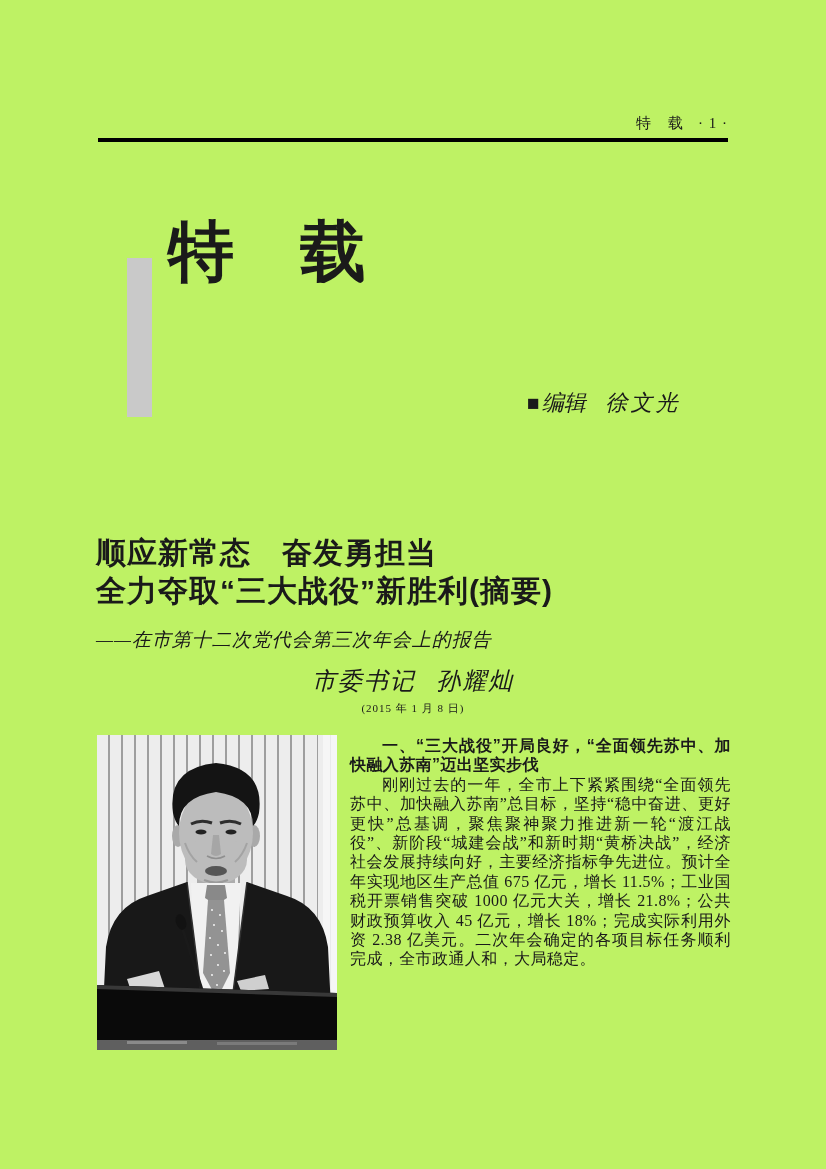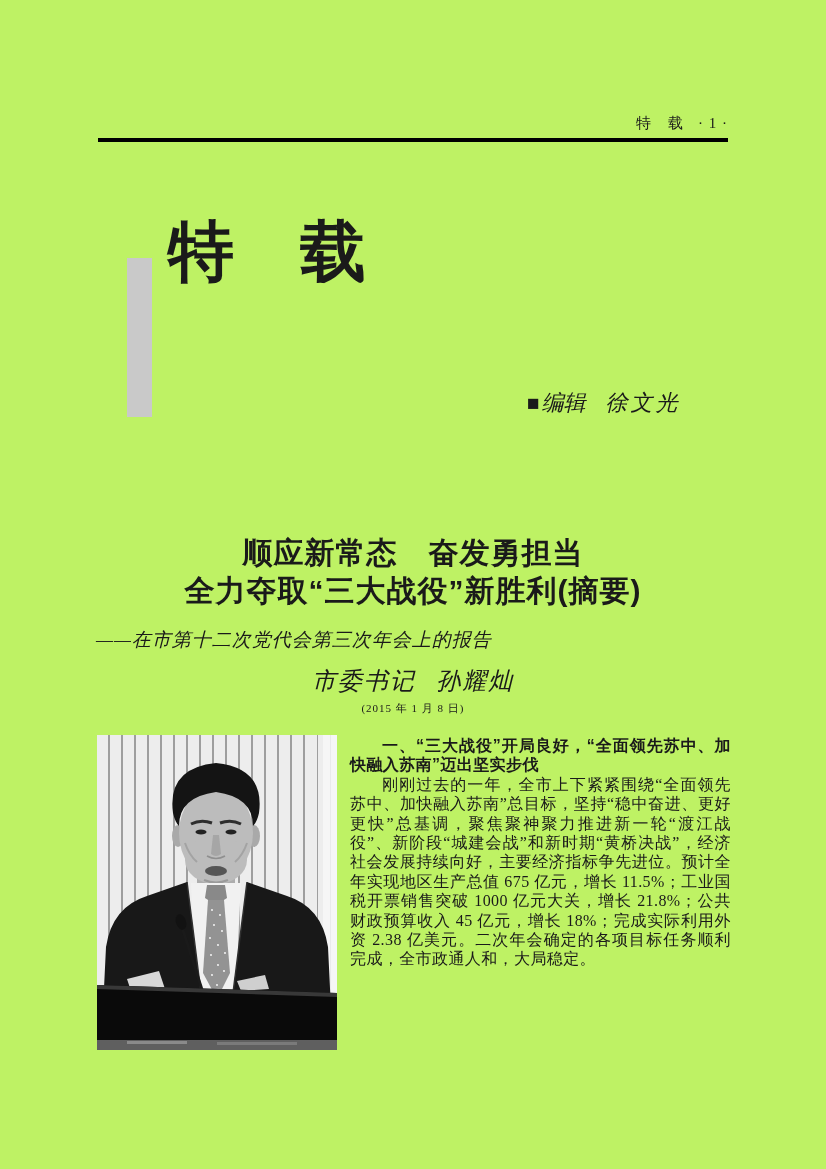--- a/index.html
+++ b/index.html
@@ -45,31 +45,30 @@
     font-weight: 700;
     line-height: 1.1;
     font-family: "Liberation Serif", serif;
     white-space: nowrap;
   }
   .editor-line {
     position: absolute;
     left: 527px; top: 388px;
     font-size: 22px;
     white-space: nowrap;
-    font-family: Liberation Mono, monospace;
+    font-family: Liberation Sans, sans-serif;
   }
   .editor-line .marker { font-size: 21px; margin-right: 2px; }
   .editor-line .ed-label { margin-right: 0.9em; font-style: italic; }
   .editor-line .ed-name  { font-style: italic; letter-spacing: 3px; }
 
   
   .article-title {
     position: absolute;
     left: 96px; top: 534px; width: 634px;
-    text-align: center;
     font-family: "Liberation Sans", sans-serif;
     font-weight: 700;
     font-size: 30px;
     line-height: 38px;
     letter-spacing: 1px;
   }
   .article-subtitle {
     position: absolute;
     left: 96px; top: 627px; width: 634px;
     text-align: left;

